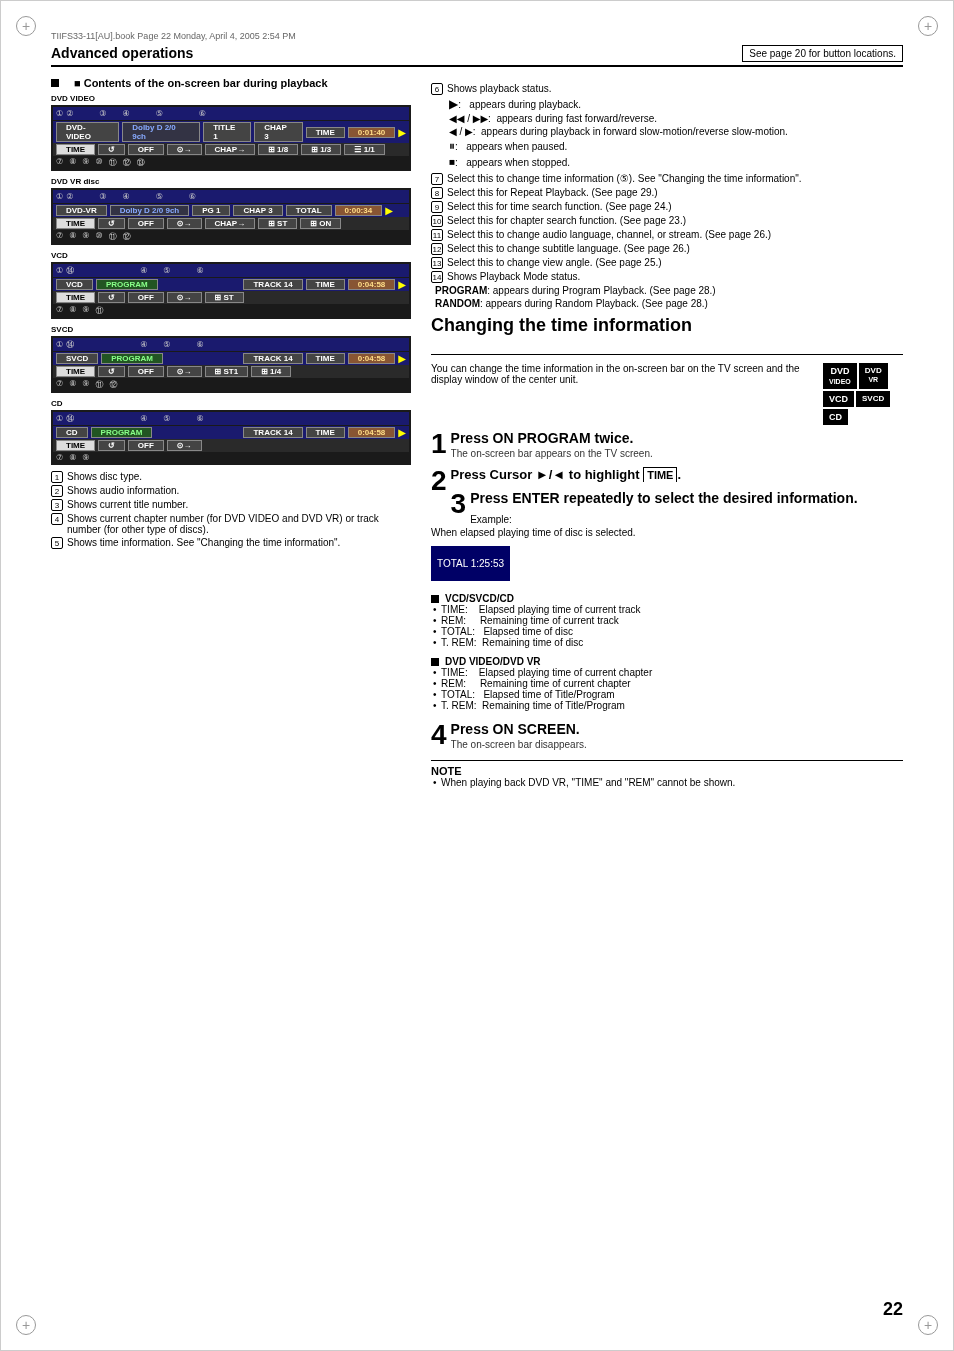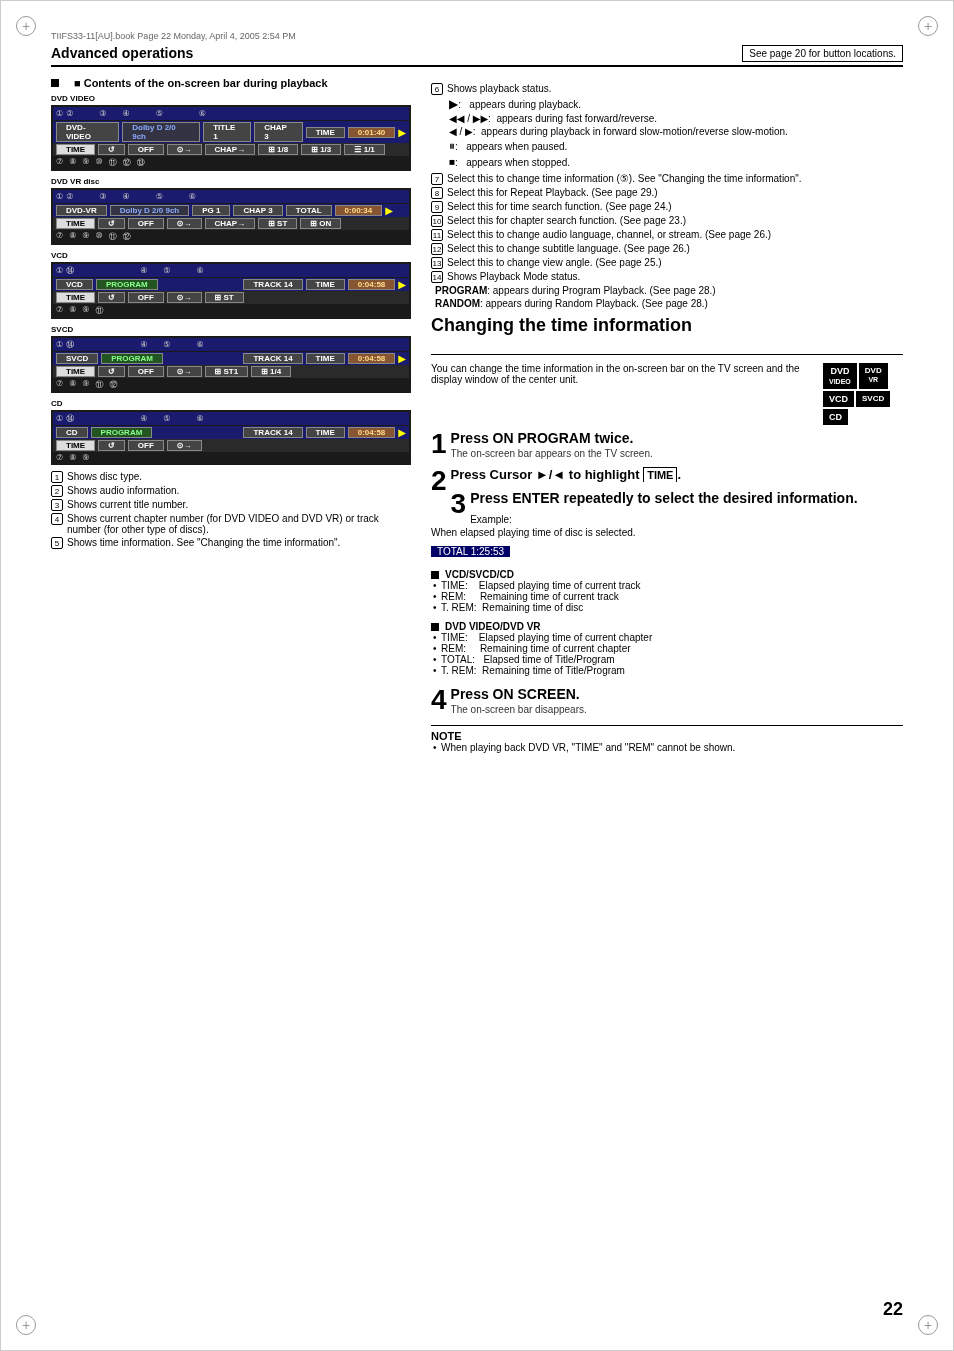--- a/index.html
+++ b/index.html
@@ -217,21 +217,21 @@
       content: '•';
       position: absolute;
       left: 2px;
     }
 
     
     .example-box {
       background: #006;
       color: #fff;
       font-size: 10px;
-      padding: 0 6px;
+      padding: 12px 6px;
       display: inline-block;
       margin: 4px 0;
     }
 
     
     .page-number {
       position: absolute;
       bottom: 30px;
       right: 50px;
       font-size: 18px;
@@ -639,20 +639,21 @@
         <div class="example-box">TOTAL 1:25:53</div>
 
         
         <div class="info-section">
           <div class="info-title">
             <span class="black-square"></span>
             <span>VCD/SVCD/CD</span>
           </div>
           <div class="info-item">TIME:&nbsp;&nbsp;&nbsp; Elapsed playing time of current track</div>
           <div class="info-item">REM:&nbsp;&nbsp;&nbsp;&nbsp; Remaining time of current track</div>
+          <div class="info-item">TOTAL:&nbsp;&nbsp; Elapsed time of disc</div>
           <div class="info-item">T. REM:&nbsp; Remaining time of disc</div>
         </div>
 
         
         <div class="info-section">
           <div class="info-title">
             <span class="black-square"></span>
             <span>DVD VIDEO/DVD VR</span>
           </div>
           <div class="info-item">TIME:&nbsp;&nbsp;&nbsp; Elapsed playing time of current chapter</div>

